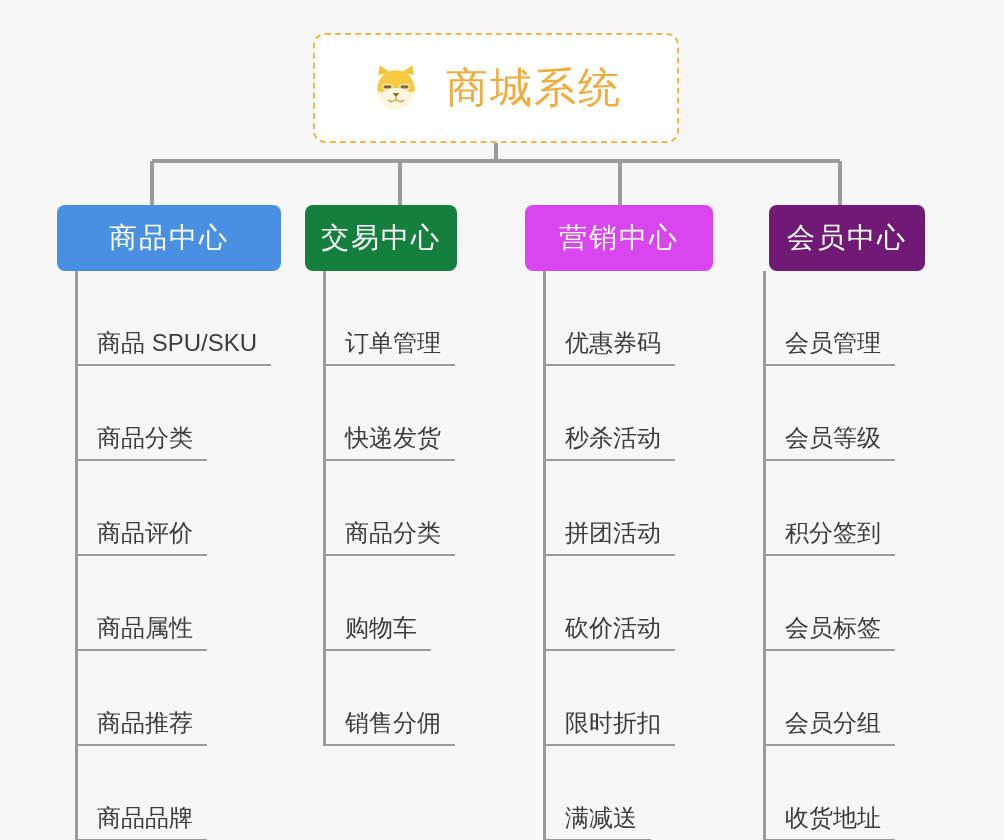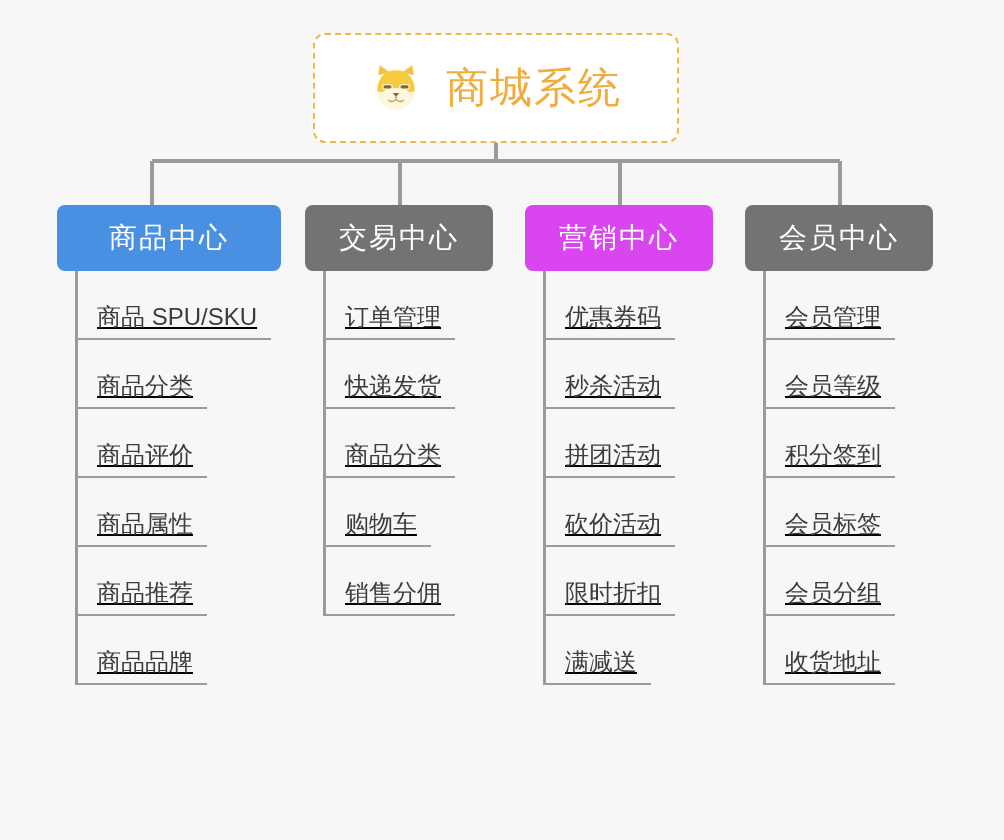--- a/index.html
+++ b/index.html
@@ -84,45 +84,44 @@
   .spine {
     position: absolute;
     left: 18px;
     top: 0;
     bottom: 0;
     width: 3px;
     background: #9b9b9b;
   }
   .leaf {
     position: relative;
-    height: 69px;
+    height: 95px;
     margin-left: 18px;
     display: flex;
     align-items: flex-end;
-    text-decoration: underline;
   }
   .leaf-label {
     display: inline-block;
     font-size: 24px;
     color: #3c3c3c;
     white-space: nowrap;
     padding: 0 14px 8px 22px;
     border-bottom: 2px solid #9b9b9b;
     line-height: 1.1;
   }
 
   
   .branch-0 { left: 57px;  }
   .branch-0 .branch-head { width: 224px; background: #4a90e2; }
   .branch-1 { left: 305px; }
-  .branch-1 .branch-head { width: 188px; background: #737373; }
+  .branch-1 .branch-head { width: 152px; background: #15803d; }
   .branch-2 { left: 525px; }
   .branch-2 .branch-head { width: 188px; background: #d946ef; }
   .branch-3 { left: 745px; }
-  .branch-3 .branch-head { width: 188px; background: #737373; }
+  .branch-3 .branch-head { width: 156px; background: #701a75; margin-left: 24px; }
 </style>
 </head>
 <body>
 
 <div id="mindmap">
 
   <svg class="connectors" viewBox="0 0 1004 840" width="1004" height="840" aria-hidden="true">
 
     <line x1="496" y1="143" x2="496" y2="161" stroke="#9b9b9b" stroke-width="4"></line>
 

